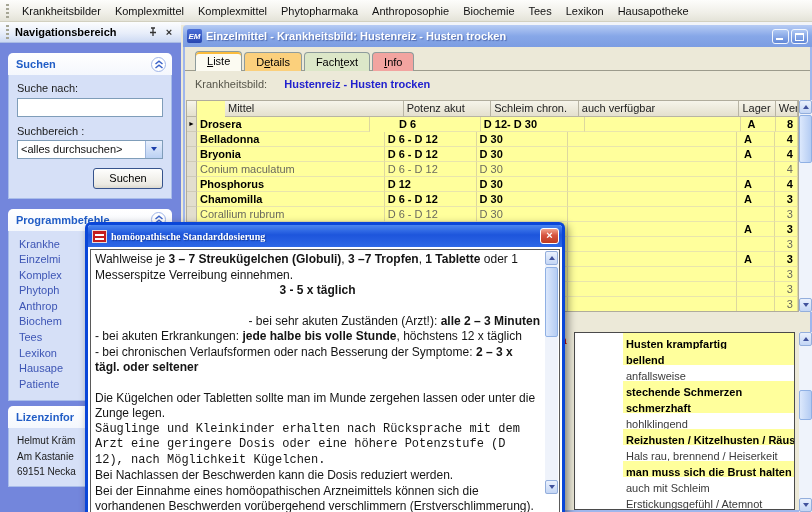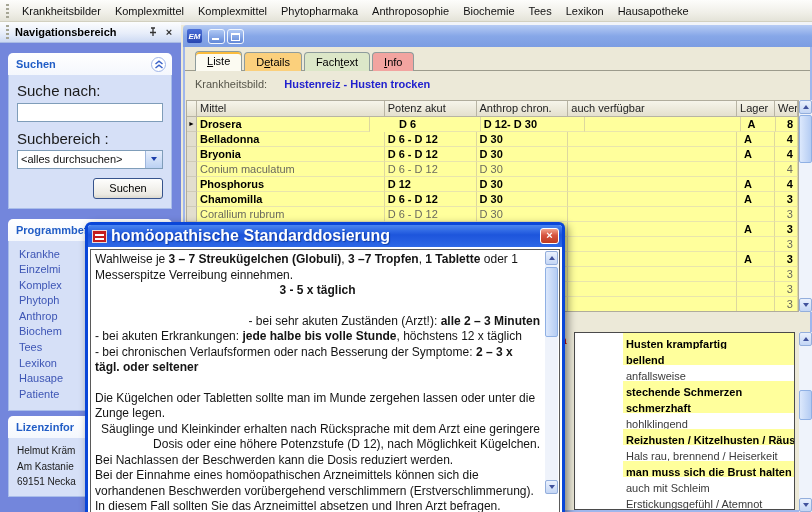--- a/index.html
+++ b/index.html
@@ -15,21 +15,21 @@
 .sidebar { position:absolute; top:22px; left:0; width:181px; height:490px; background:#7386DC; }
 .sidebar-titlebar { height:21px; background:linear-gradient(#FCFDFE,#E8EEFA 55%,#CDDAF3); border-bottom:1px solid #AABCE4; display:flex; align-items:center; padding:0 4px; }
 .sidebar-title { font-size:11px; font-weight:bold; color:#000; flex:1; }
 .sb-ico { width:16px; height:14px; display:flex; align-items:center; justify-content:center; font-size:11px; color:#333; font-weight:bold; }
 .panel { width:164px; margin-left:8px; }
 .panel-header { height:22px; background:linear-gradient(#FFFFFF,#F4F7FD); border-radius:5px 5px 0 0; display:flex; align-items:center; padding:0 6px 0 8px; }
 .panel-header-label { flex:1; font-size:11px; font-weight:bold; color:#215DC6; }
 .chevron-circle { width:15px; height:15px; border-radius:50%; background:#fff; border:1px solid #9FB5E8; display:flex; align-items:center; justify-content:center; }
 .panel-body { background:#D6E0F7; border:1px solid #A9BDEA; border-top:none; }
 .search-body { padding:7px 8px 9px 8px; }
-.fld-label { font-size:15px; color:#1A1A1A; margin-bottom:3px; }
+.fld-label { font-size:11px; color:#1A1A1A; margin-bottom:3px; }
 .search-input { width:100%; height:19px; border:1px solid #7F9DB9; background:#fff; font-size:11px; padding:0 3px; margin-bottom:8px; font-family:"Liberation Sans",sans-serif; }
 .combo { width:100%; height:19px; border:1px solid #7F9DB9; background:#fff; display:flex; align-items:center; margin-bottom:9px; }
 .combo-value { flex:1; font-size:11px; color:#111; padding-left:3px; white-space:nowrap; overflow:hidden; }
 .combo-btn { width:17px; height:17px; background:linear-gradient(#E6EEFC,#BBD1F3); border-left:1px solid #9EB6DC; display:flex; align-items:center; justify-content:center; }
 .btn-row { display:flex; justify-content:flex-end; }
 .xp-button { min-width:70px; height:21px; font-size:11px; color:#000; background:linear-gradient(#FEFEFD,#ECEAE3 80%,#DCD9CE); border:1px solid #36538C; border-radius:3px; padding:0 10px; font-family:"Liberation Sans",sans-serif; }
 .cmd-body { padding:6px 4px 8px 10px; }
 .cmd-item { font-size:11px; color:#3D55B5; line-height:15.6px; white-space:nowrap; overflow:hidden; cursor:pointer; }
 .lic-body { padding:5px 4px 6px 8px; }
 .lic-line { font-size:10px; color:#1A1A1A; line-height:15.5px; white-space:nowrap; overflow:hidden; }
@@ -87,21 +87,21 @@
 .sym { height:16px; font-size:11px; color:#3A3A3A; padding:5px 3px; white-space:nowrap; overflow:hidden;margin-left:48px; }
 .sym.hl { background:#FFFF9C; }
 .sym.b { color:#000; font-weight:bold; }
 
 
 .dialog { position:absolute; left:85px; top:222px; width:480px; height:320px; border:3px solid #0A46D8; border-bottom:none; border-radius:6px 6px 0 0; background:#fff; box-shadow:3px 3px 8px rgba(0,0,0,.45); z-index:10; }
 .dialog-titlebar { height:22px; background:linear-gradient(#4A85F0,#1D55DC 45%,#2E68E6); border-radius:3px 3px 0 0; display:flex; align-items:center; padding:0 3px 0 4px; }
 .dlg-icon { width:15px; height:13px; background:#C41E1E; border:1px solid #E8DCDC; margin-right:4px; position:relative; }
 .dlg-icon::before { content:""; position:absolute; left:2px; top:3px; width:9px; height:2px; background:#fff; }
 .dlg-icon::after { content:""; position:absolute; left:2px; top:7px; width:9px; height:2px; background:#fff; }
-.dlg-title { flex:1; font-size:16px; font-weight:bold; color:#fff; text-shadow:1px 1px 1px rgba(10,40,120,.6); white-space:nowrap; overflow:hidden; }
+.dlg-title { flex:1; font-size:10px; font-weight:bold; color:#fff; text-shadow:1px 1px 1px rgba(10,40,120,.6); white-space:nowrap; overflow:hidden;font-family:Liberation Serif, serif; }
 .dlg-close { width:19px; height:16px; border:1px solid #fff; border-radius:3px; background:linear-gradient(#F3A38C,#D65440 45%,#BE3A20); color:#fff; font-size:11px; font-weight:bold; line-height:13px; text-align:center; }
 .dialog-content { position:absolute; left:2px; right:2px; top:24px; bottom:0; border:1px solid #5A5A5A; background:#fff; }
 .dialog-text { position:absolute; left:1px; top:1px; right:17px; bottom:0; padding:1px 2px 0 3px; overflow:hidden; }
 .dlg-p { font-size:12px; line-height:15.5px; color:#141414; min-height:15px; }
 .dlg-p .b { font-weight:bold; }
 .dlg-sb { right:1px; top:1px; width:13px; height:243px; left:auto; }
 .dlg-sb .xsb-btn, .dlg-sb .xsb-thumb { width:13px; }
 </style>
 </head>
 <body>
@@ -195,20 +195,21 @@
           <div class="lic-line">69151 Necka</div>
         </div>
     </div>
   </div>
 
   <div class="top-strip"></div>
 
   <div class="main-window">
     <div class="window-titlebar">
       <div class="win-icon">EM</div>
+      <div class="win-title">Einzelmittel - Krankheitsbild: Hustenreiz - Husten trocken</div>
       <div class="win-btn">
           <div class="g-min"></div>
         </div>
       <div class="win-btn">
           <div class="g-max"></div>
         </div>
     </div>
     <div class="window-body">
       <div class="tabline"></div>
       <div class="tab-strip">
@@ -219,23 +220,23 @@
         </div>
 
       <div class="subject-row">
         <span class="subject-label">Krankheitsbild:</span>
         <span class="subject-value">Hustenreiz - Husten trocken</span>
       </div>
 
       <div class="data-table">
         <div class="thead">
             <div class="sel-cell hdr"></div>
-            <div class="hcell" style="width: 188px;">Mittel</div>
+            <div class="hcell" style="width: 188px; margin-left: 28px;">Mittel</div>
             <div class="hcell" style="width: 92px;">Potenz akut</div>
-            <div class="hcell" style="width: 92px;">Anthrop chron.</div>
+            <div class="hcell" style="width: 92px;">Schleim chron.</div>
             <div class="hcell" style="width: 169px;">auch verfügbar</div>
             <div class="hcell" style="width: 38px;">Lager</div>
             <div class="hcell" style="width: 23px;">Wert</div>
           </div>
         <div>
             <div class="trow b">
               <div class="sel-cell">►</div>
               <div class="tcell c-mittel" style="width: 188px;">Drosera</div>
               <div class="tcell c-akut" style="width: 92px; margin-left: 26px;">D 6</div>
               <div class="tcell c-chron" style="width: 113px;">D 12- D 30</div>
@@ -399,21 +400,21 @@
     <div class="dialog-content">
       <div class="dialog-text">
           <div class="dlg-p" style="text-align: left;"><span class="">Wahlweise je </span><span class="b">3 – 7 Streukügelchen (Globuli)</span><span class="">, </span><span class="b">3 –7 Tropfen</span><span class="">, </span><span class="b">1 Tablette</span><span class=""> oder 1 Messerspitze Verreibung einnehmen.</span></div>
           <div class="dlg-p" style="text-align: center;"><span class="b">3 - 5 x täglich</span></div>
           <div class="dlg-p" style="text-align: left;"><span class=""></span></div>
           <div class="dlg-p" style="text-align: right;"><span class="">- bei sehr akuten Zuständen (Arzt!):  </span><span class="b">alle 2 – 3 Minuten</span></div>
           <div class="dlg-p" style="text-align: left;"><span class="">- bei akuten Erkrankungen:   </span><span class="b">jede halbe bis volle Stunde</span><span class="">, höchstens 12 x täglich</span></div>
           <div class="dlg-p" style="text-align: left;"><span class="">- bei chronischen Verlaufsformen oder nach Besserung der Symptome:  </span><span class="b">2 – 3 x tägl. oder seltener</span></div>
           <div class="dlg-p" style="text-align: left;"><span class=""></span></div>
           <div class="dlg-p" style="text-align: left;"><span class="">Die Kügelchen oder Tabletten sollte man im Munde zergehen lassen oder unter die Zunge legen.</span></div>
-          <div class="dlg-p" style="text-align: right;"><span class="">Säuglinge und Kleinkinder erhalten nach Rücksprache mit dem Arzt eine geringere Dosis oder eine höhere Potenzstufe (D 12), nach Möglichkeit Kügelchen.</span></div>
+          <div class="dlg-p" style="text-align: left; font-family: Liberation Mono, monospace;"><span class="">Säuglinge und Kleinkinder erhalten nach Rücksprache mit dem Arzt eine geringere Dosis oder eine höhere Potenzstufe (D 12), nach Möglichkeit Kügelchen.</span></div>
           <div class="dlg-p" style="text-align: left;"><span class="">Bei Nachlassen der Beschwerden kann die Dosis reduziert werden.</span></div>
           <div class="dlg-p" style="text-align: left;"><span class="">Bei der Einnahme eines homöopathischen Arzneimittels können sich die vorhandenen Beschwerden vorübergehend verschlimmern (Erstverschlimmerung). In diesem Fall sollten Sie das Arzneimittel absetzen und Ihren Arzt befragen.</span></div>
         </div>
       <div class="xsb dlg-sb">
         <div class="xsb-btn up">
             <div class="tri-up"></div>
           </div>
         <div class="xsb-thumb" style="top:16px;height:70px;"></div>
         <div class="xsb-btn down">
             <div class="tri-down"></div>

